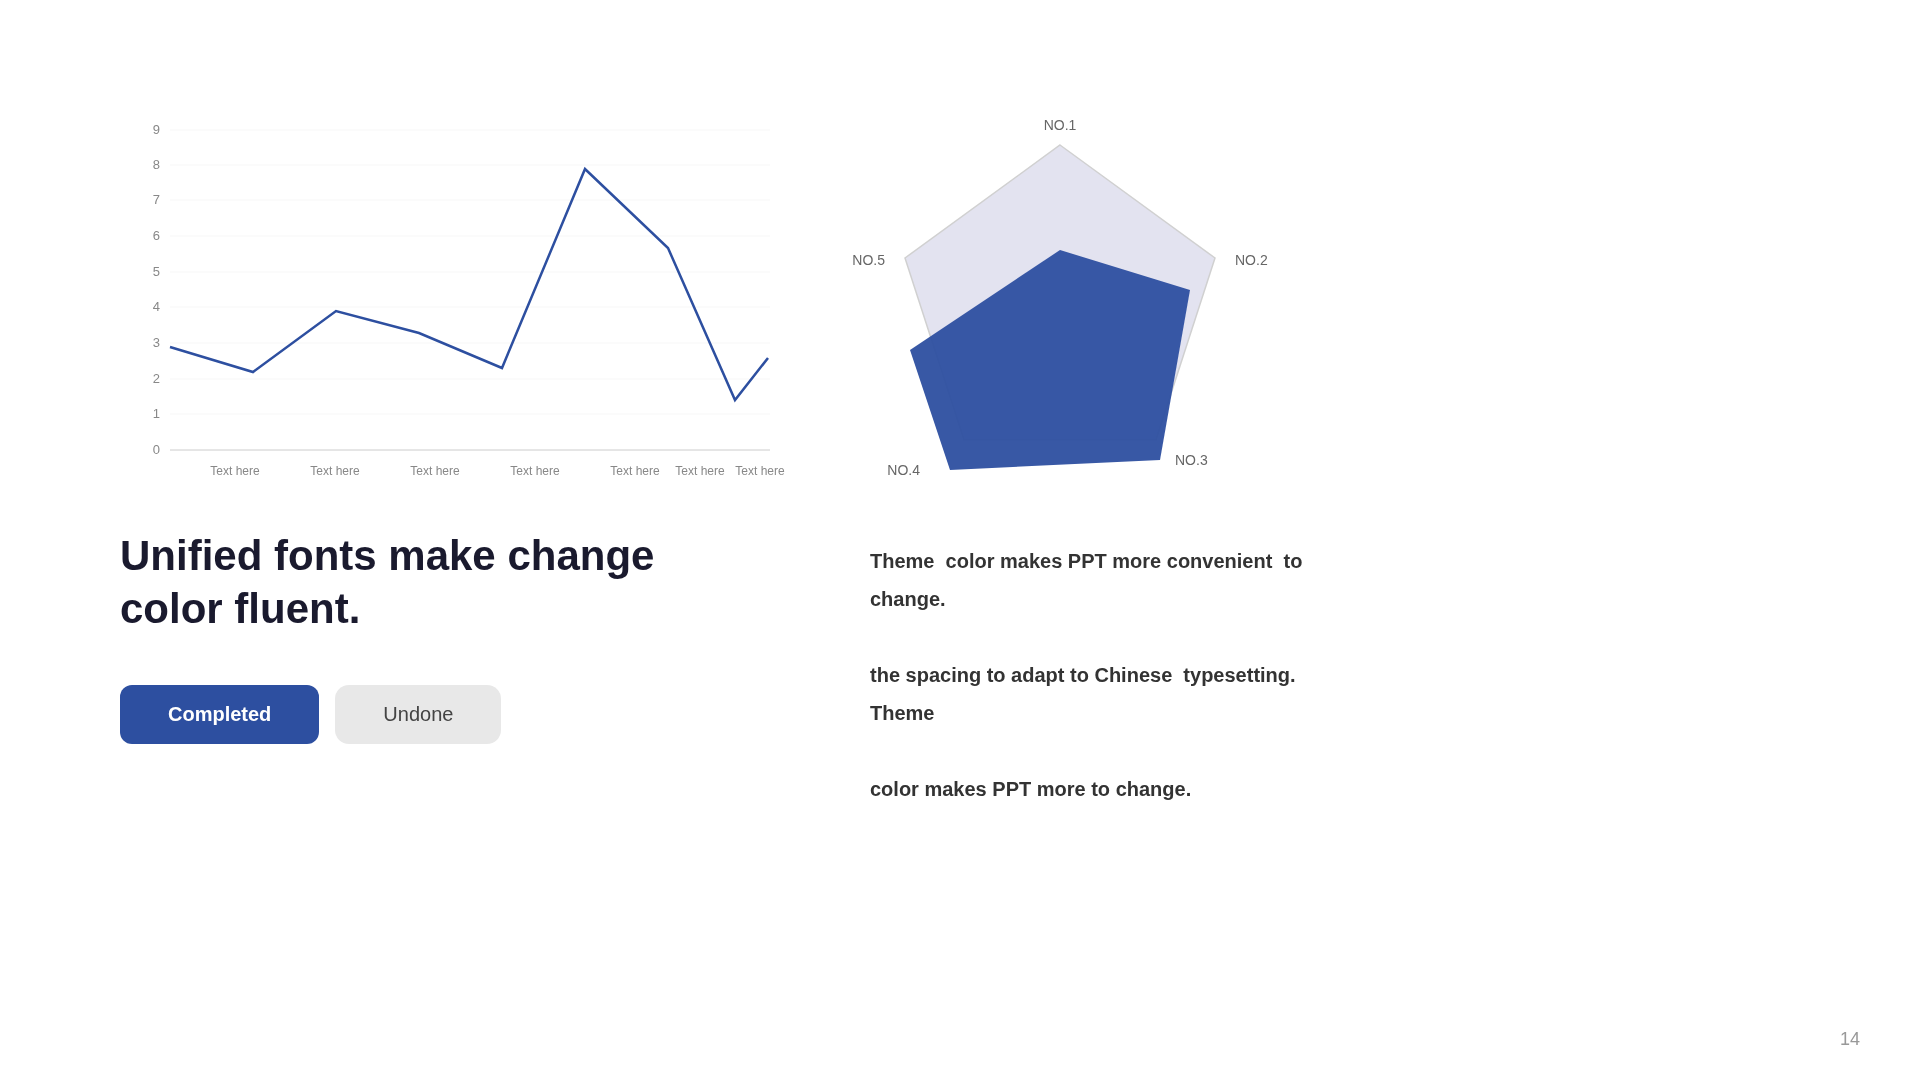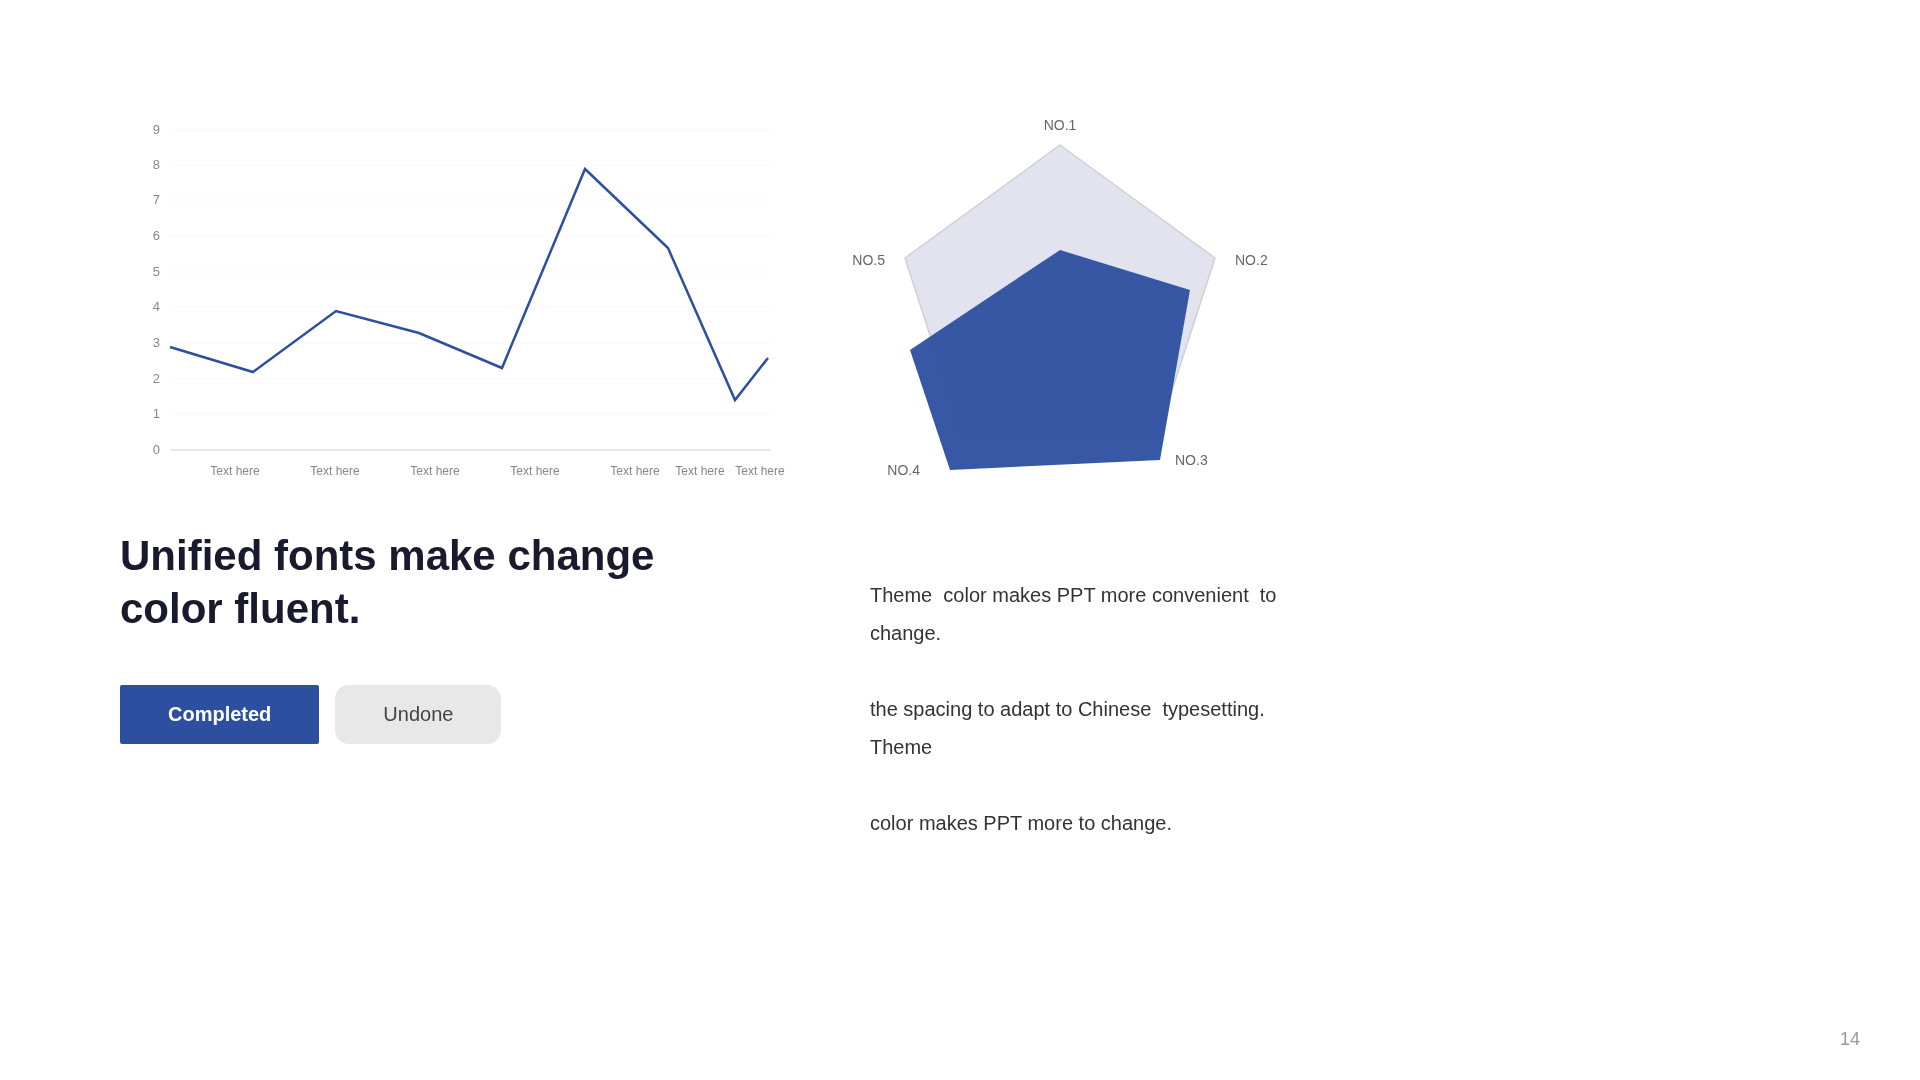--- a/index.html
+++ b/index.html
@@ -58,40 +58,41 @@
     }
 
     .btn-completed {
       background: #2d4fa0;
       color: #ffffff;
       border: none;
       padding: 12px 48px;
       font-size: 20px;
       font-weight: 600;
       cursor: pointer;
-      border-radius: 2px;
+      border-radius: 12px;
     }
 
     .btn-undone {
       background: #e8e8e8;
       color: #444;
       border: none;
       padding: 18px 48px;
       font-size: 20px;
       font-weight: 500;
       cursor: pointer;
       border-radius: 14px;
     }
 
     
     .bottom-right {
       position: absolute;
-      top: 576px;
+      top: 542px;
       left: 870px;
       width: 450px;
+      font-weight: bold;
     }
 
     .description-text {
       font-size: 20px;
       color: #333;
       line-height: 1.9;
     }
 
     
     .page-number {

